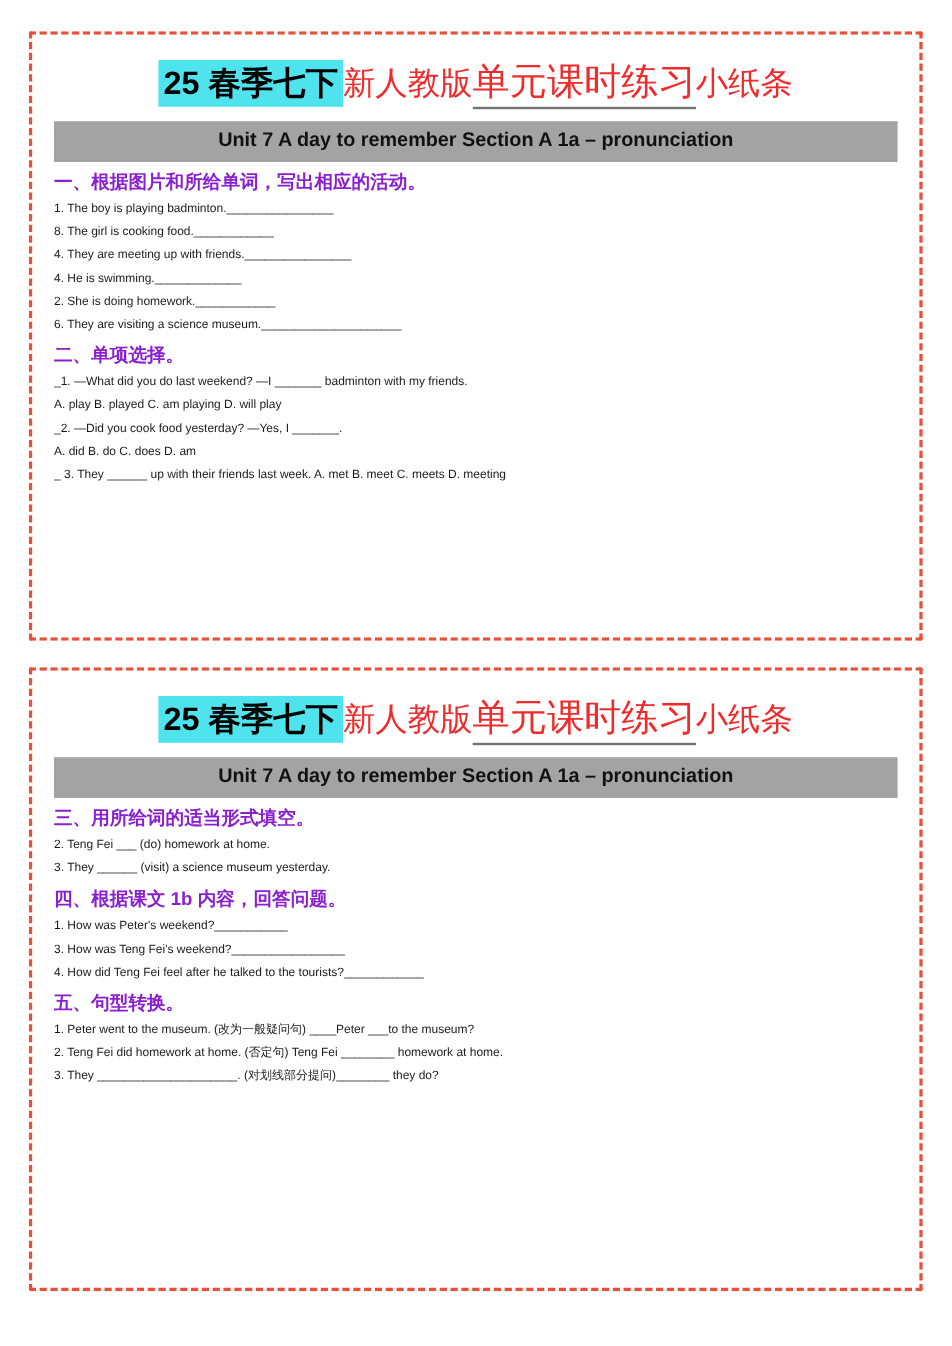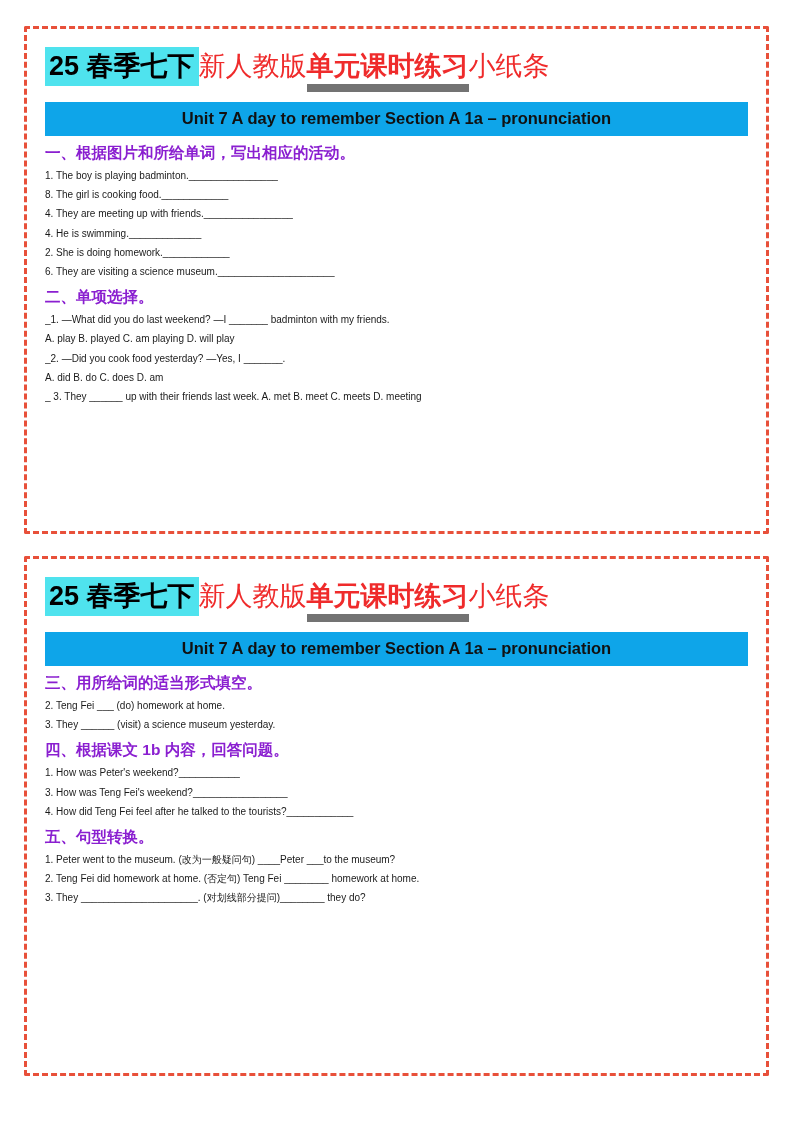--- a/index.html
+++ b/index.html
@@ -30,47 +30,48 @@
     box-sizing: border-box;
     padding: 12px 18px 14px 18px;
     position: relative;
   }
   .card.first { height: 508px; }
   .card.second { height: 520px; }
 
   .title-line {
     display: flex;
     align-items: baseline;
+    justify-content: center;
     white-space: nowrap;
     margin: 6px 0 10px 0;
   }
   .t-hl {
     background: #4fe3ee;
     color: #000;
     font-size: 27px;
     font-weight: 700;
     padding: 1px 4px 2px 4px;
     letter-spacing: 0px;
   }
   .t-red {
     color: #ef2b2b;
     font-size: 27px;
     font-weight: 400;
     letter-spacing: 0px;
   }
   .t-red-u {
     color: #ef2b2b;
-    font-size: 27px;
-    font-weight: 700;
-    border-bottom: 8px solid #737373;
+    font-size: 31px;
+    font-weight: 400;
+    border-bottom: 2px solid #737373;
     letter-spacing: 0px;
   }
 
   .subtitle {
-    background: #0ea5e9;
+    background: #a3a3a3;
     color: #111;
     font-size: 16.5px;
     font-weight: 700;
     text-align: center;
     padding: 7px 4px 8px 4px;
     margin-bottom: 6px;
   }
 
   .section-head {
     color: #8a1fd0;

